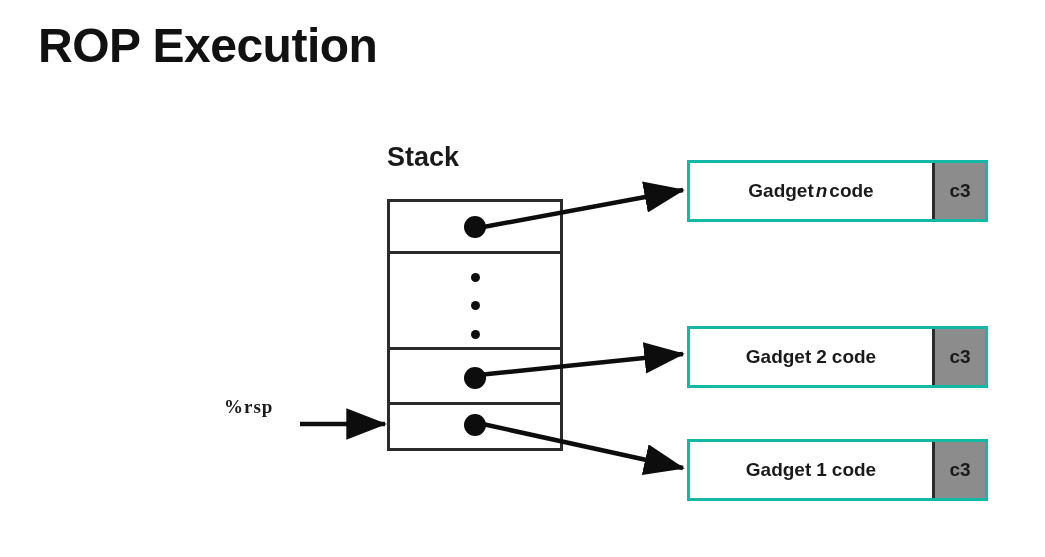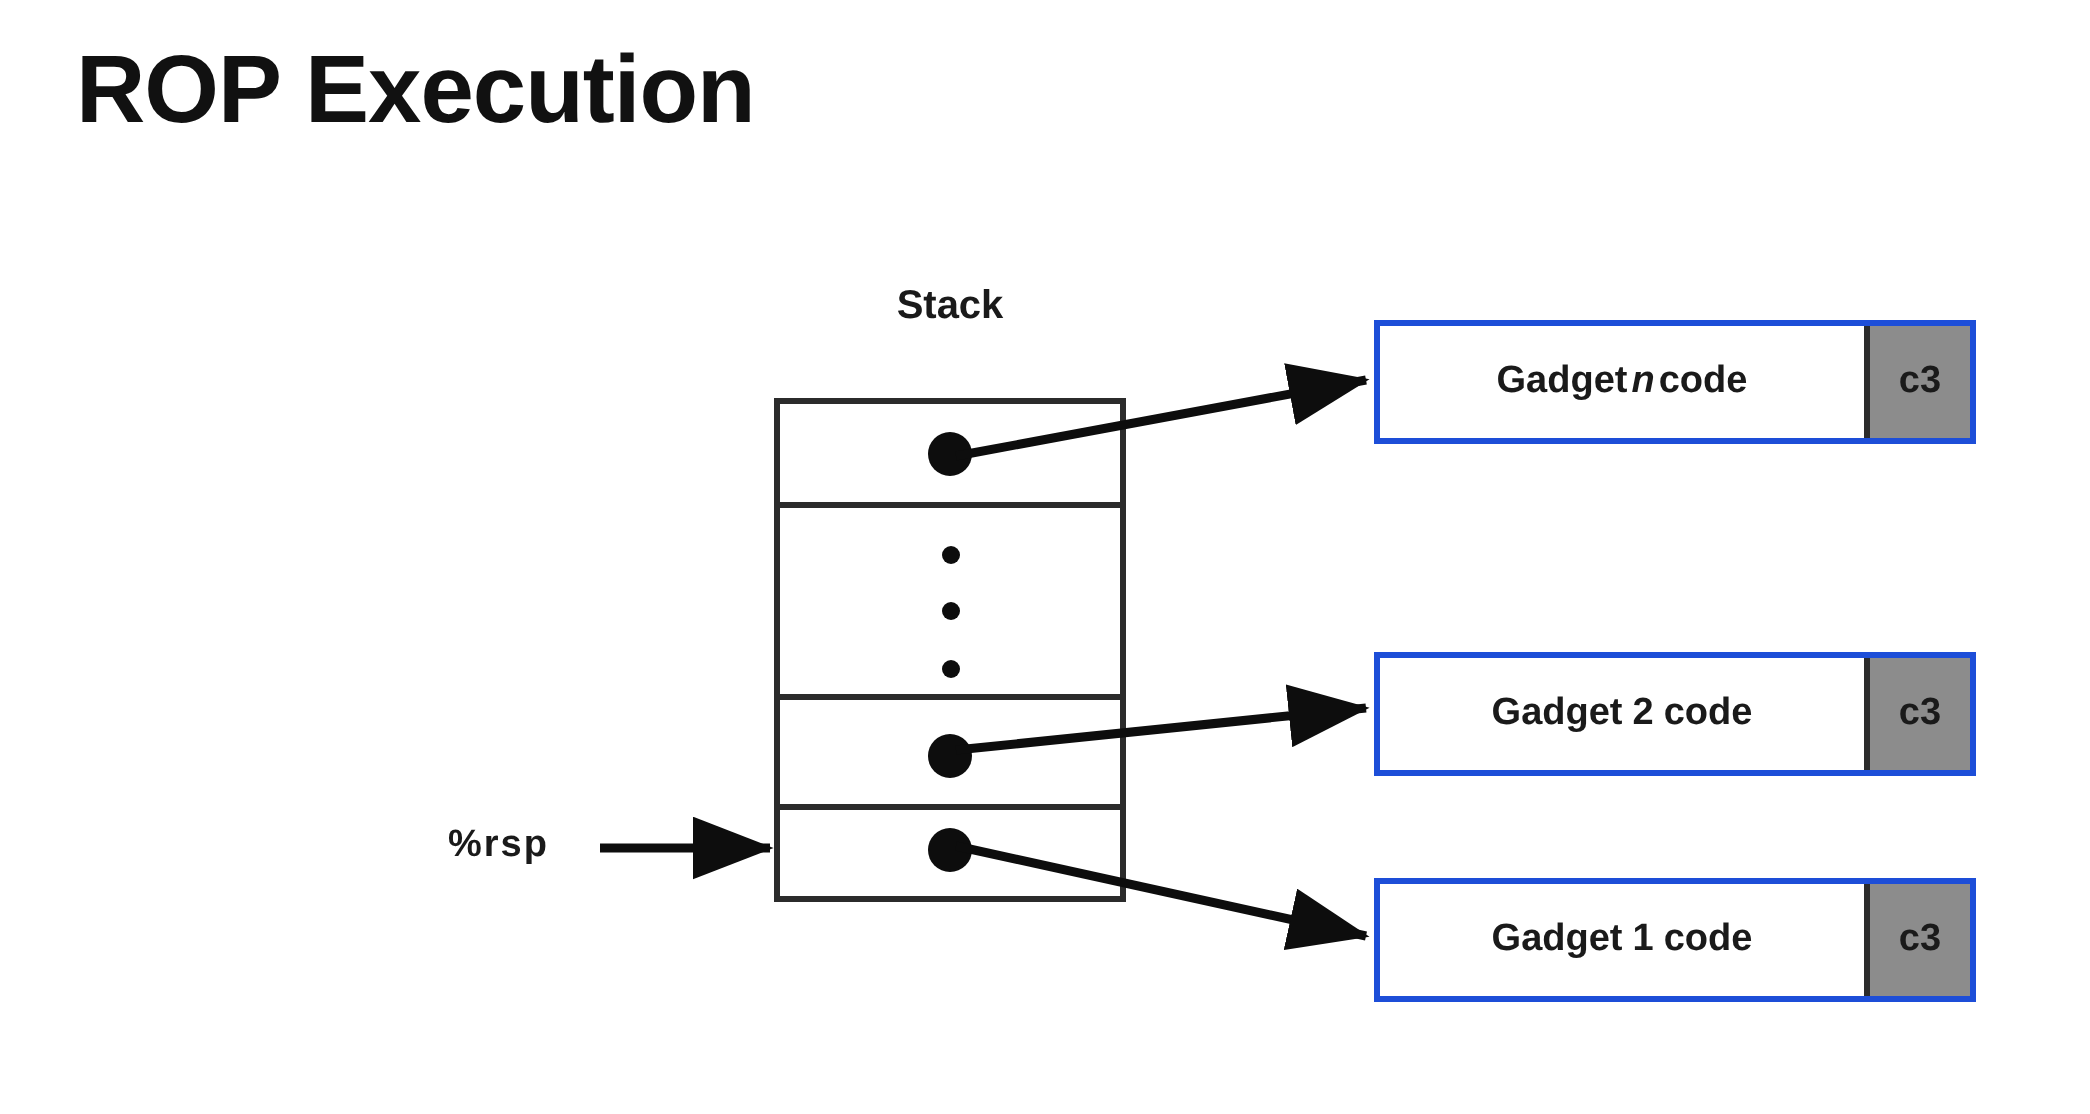--- a/index.html
+++ b/index.html
@@ -32,22 +32,21 @@
     line-height: 1.1;
     white-space: nowrap;
   }
 
   
   #stack-label {
     position: absolute;
     left: 387px;
     top: 142px;
     width: 176px;
-    text-align: center;
-    font-size: 20px;
+    font-size: 27px;
     font-weight: bold;
     color: #1a1a1a;
   }
 
   
   #stack-box {
     position: absolute;
     left: 387px;
     top: 199px;
     width: 176px;
@@ -94,35 +93,35 @@
     border-radius: 50%;
   }
   #edot-1 { top: 19px; }
   #edot-2 { top: 47px; }
   #edot-3 { top: 76px; }
 
   
   #rsp-label {
     position: absolute;
     left: 224px;
-    top: 412px;
-    font-family: Liberation Sans, sans-serif;
+    top: 396px;
+    font-family: Liberation Serif, serif;
     font-size: 19px;
     font-weight: bold;
     color: #1a1a1a;
     letter-spacing: 1px;
   }
 
   
   .gadget-box {
     position: absolute;
     left: 687px;
     width: 301px;
     height: 62px;
-    border: 3px solid #1d4ed8;
+    border: 3px solid #14b8a6;
     box-sizing: border-box;
     background: #ffffff;
     display: flex;
     align-items: stretch;
   }
   #gadget-n { top: 160px; }
   #gadget-2 { top: 326px; }
   #gadget-1 { top: 439px; }
 
   .gadget-code {

